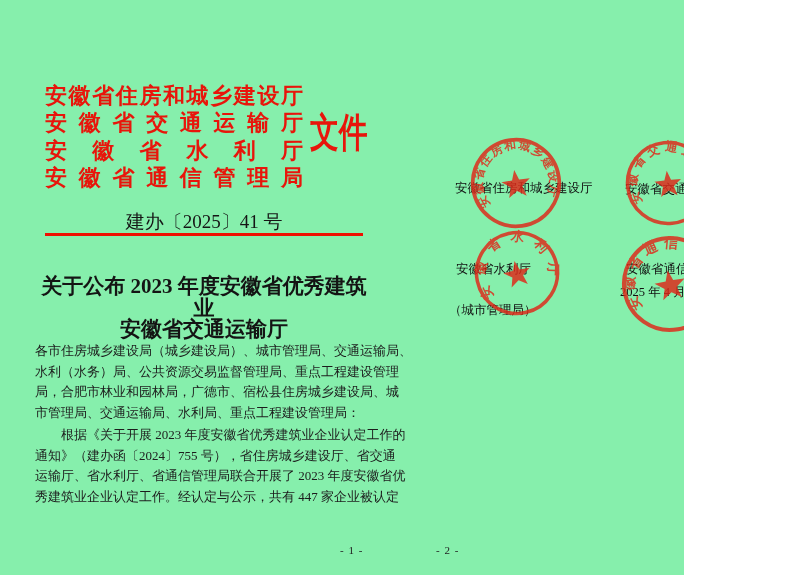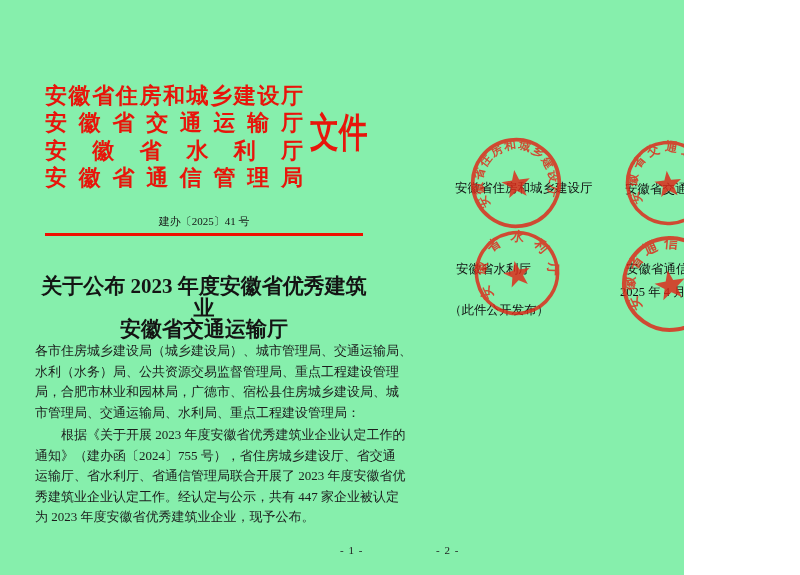--- a/index.html
+++ b/index.html
@@ -15,21 +15,21 @@
     width:258px;text-align:justify;text-align-last:justify;-moz-text-align-last:justify;
     font-weight:bold;font-size:22px;line-height:27.4px;color:#e8150b;
     white-space:nowrap;letter-spacing:0;
   }
   .doc-word{
     position:absolute;left:310px;top:111px;color:#e8150b;font-weight:bold;
     font-size:40px;line-height:44px;transform:scaleX(0.72);transform-origin:left top;
     white-space:nowrap;
   }
   .doc-number{position:absolute;left:45px;top:214px;width:318px;text-align:center;
-    font-size:11px;line-height:15px;color:#151515;}
+    font-size:19px;line-height:15px;color:#151515;}
   .red-line{position:absolute;left:45px;top:233px;width:318px;height:3px;background:#ee1000;}
   .doc-title{position:absolute;left:37px;top:276px;width:334px;text-align:center;
     font-size:21px;line-height:21.5px;font-weight:bold;color:#141414;}
   .body-block{position:absolute;left:35px;top:341px;width:330px;font-size:13px;line-height:20.5px;color:#1c1c1c;}
   .body-line{width:330px;text-align:justify;text-align-last:justify;-moz-text-align-last:justify;white-space:nowrap;}
   .body-line.last{text-align-last:left;}
   .body-line.indent{padding-left:26px;width:304px;}
   .para2{margin-top:2px;}
   .pgnum{position:absolute;top:544px;font-size:11px;line-height:13px;color:#222;letter-spacing:1px;white-space:nowrap;}
   .pgnum-1{left:340px;}
@@ -78,34 +78,33 @@
 
     <div class="body-block">
       <div class="body-line">各市住房城乡建设局（城乡建设局）、城市管理局、交通运输局、</div>
       <div class="body-line">水利（水务）局、公共资源交易监督管理局、重点工程建设管理</div>
       <div class="body-line">局，合肥市林业和园林局，广德市、宿松县住房城乡建设局、城</div>
       <div class="body-line last">市管理局、交通运输局、水利局、重点工程建设管理局：</div>
       <div class="body-line indent para2">根据《关于开展 2023 年度安徽省优秀建筑业企业认定工作的</div>
       <div class="body-line">通知》（建办函〔2024〕755 号），省住房城乡建设厅、省交通</div>
       <div class="body-line">运输厅、省水利厅、省通信管理局联合开展了 2023 年度安徽省优</div>
       <div class="body-line">秀建筑业企业认定工作。经认定与公示，共有 447 家企业被认定</div>
-      <div class="body-line last">为 2023 年度安徽省优秀建筑业企业，现予公布。</div>
     </div>
 
     <div class="pgnum pgnum-1">- 1 -</div>
   </div>
 
   <div class="page-region">
 
     <div class="sig sig-a">安徽省住房和城乡建设厅</div>
     <div class="sig sig-b">安徽省交通运输厅</div>
     <div class="sig sig-c">安徽省水利厅</div>
     <div class="sig sig-d">安徽省通信管理局</div>
     <div class="sig sig-date">2025 年 4 月 28 日</div>
-    <div class="sig sig-note">（此件公开发布）</div>
+    <div class="sig sig-note">（城市管理局）</div>
 
     <svg class="seal seal-a" viewBox="0 0 100 100">
       <defs>
           <path id="arc-a" d="M 21,71 A 36,36 0 1 1 79,71" fill="none"></path>
         </defs>
       <circle cx="50" cy="50" r="46" fill="none" stroke="#e02718" stroke-width="4"></circle>
       <polygon fill="#e02718" points="50,36 53.8,46.7 65.2,47.1 56.2,54 59.4,64.9 50,58.5 40.6,64.9 43.8,54 34.8,47.1 46.2,46.7"></polygon>
       <text font-size="12.5" letter-spacing="1.5" fill="#e02718">
         <textPath href="#arc-a" startOffset="50%" text-anchor="middle">安徽省住房和城乡建设厅</textPath>
       </text>

